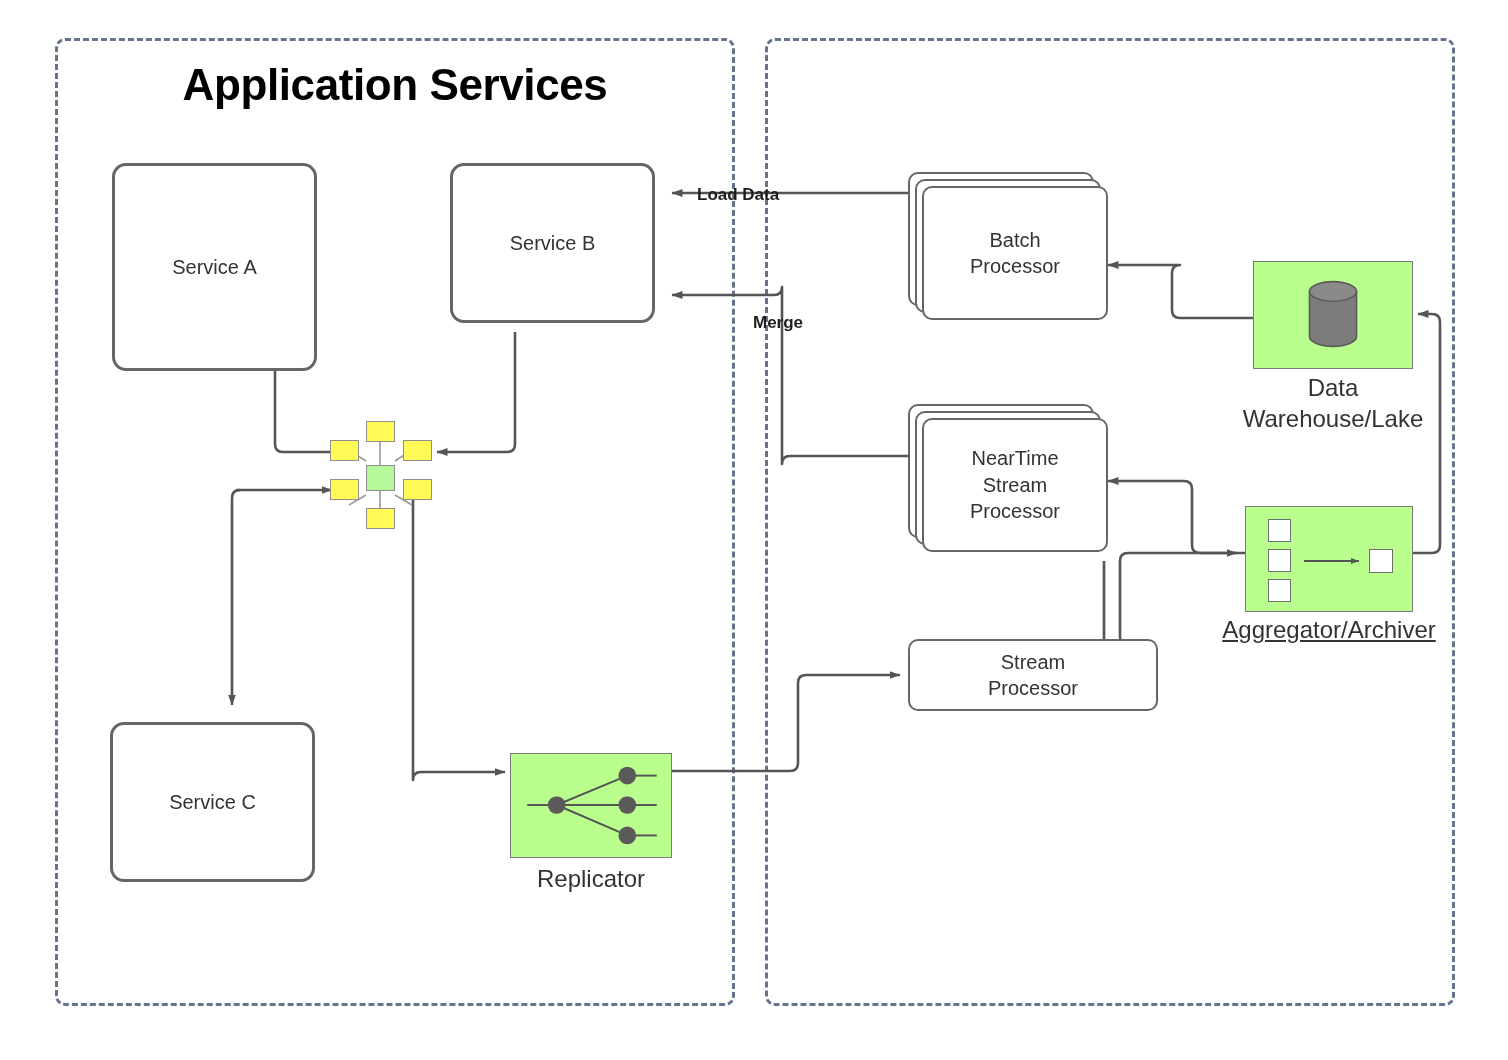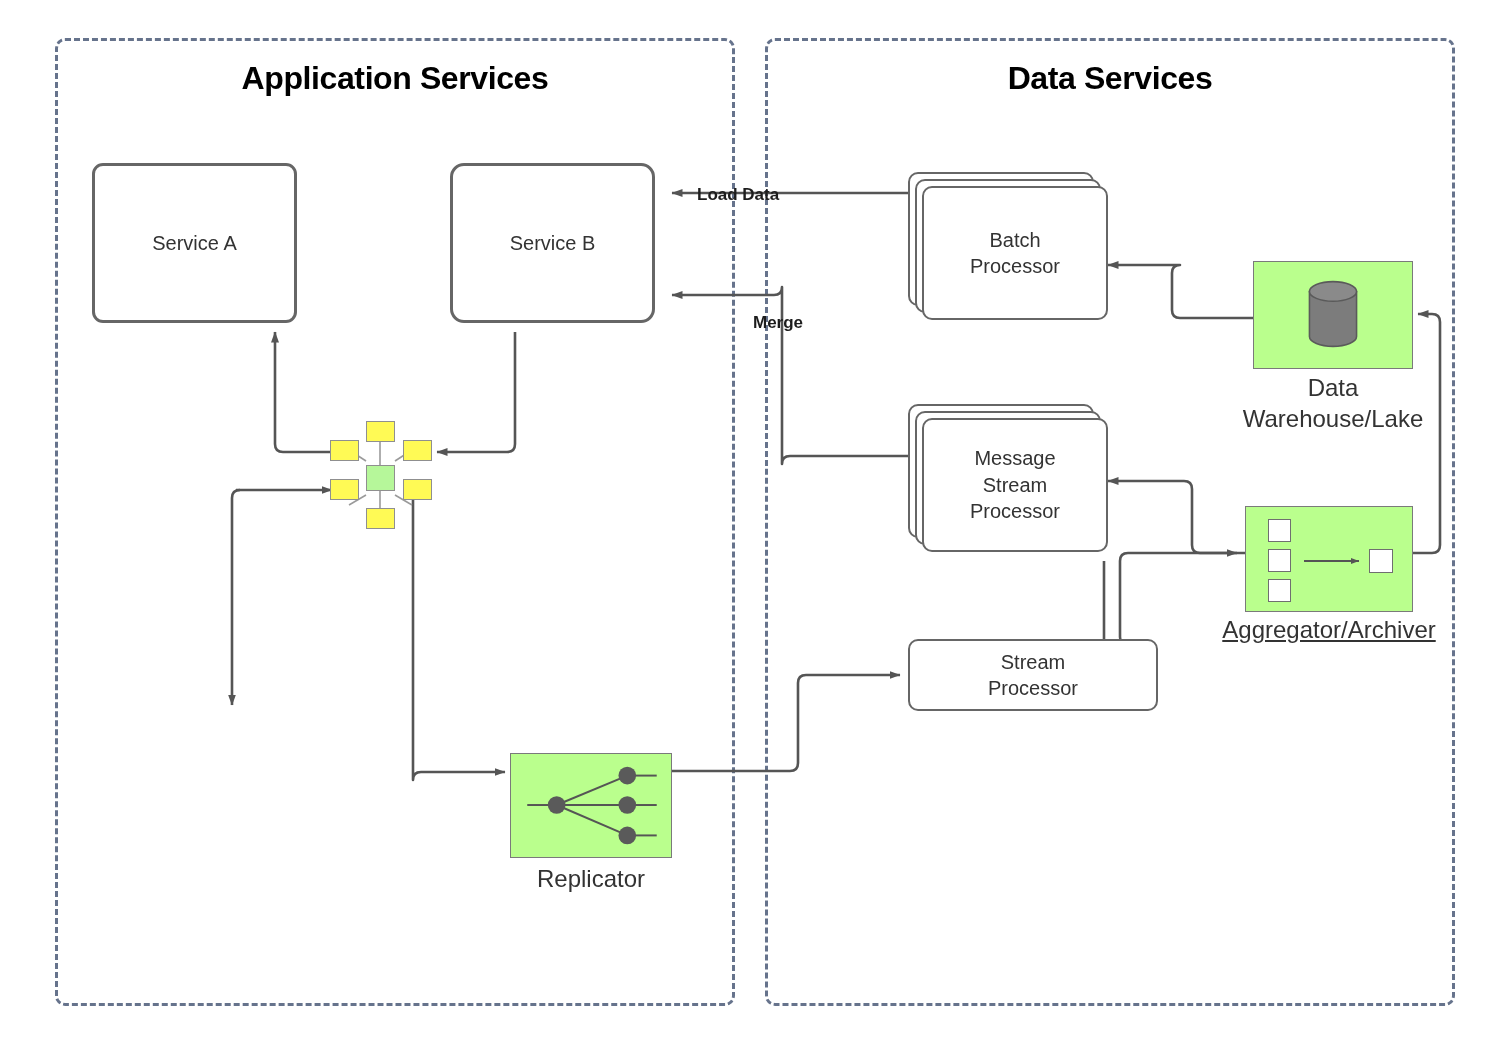--- a/index.html
+++ b/index.html
@@ -1,21 +1,21 @@
 <!DOCTYPE html>
 <html><head>
 <meta charset="utf-8">
 <style>
   html,body{margin:0;padding:0;background:#ffffff;}
   body{font-family:"Liberation Sans","DejaVu Sans",sans-serif;}
   #stage{position:relative;width:1508px;height:1060px;background:#ffffff;overflow:hidden;}
   svg#wires{position:absolute;left:0;top:0;width:1508px;height:1060px;pointer-events:none;}
 
   .zone{position:absolute;border:3px dashed #66738c;border-radius:10px;box-sizing:border-box;background:transparent;}
-  .zone-title{position:absolute;width:100%;text-align:center;font-size:32px;font-weight:bold;color:#000;
+  .zone-title{position:absolute;width:100%;text-align:center;font-size:44px;font-weight:bold;color:#000;
      font-family:"Liberation Sans","DejaVu Sans",sans-serif;letter-spacing:-0.4px;}
 
   .svc{position:absolute;box-sizing:border-box;border:3px solid #666666;border-radius:14px;background:#ffffff;
        display:flex;align-items:center;justify-content:center;color:#333;font-size:20px;}
 
   .stackbox{position:absolute;}
   .stackbox .sheet{position:absolute;box-sizing:border-box;border:2.5px solid #666;border-radius:10px;background:#fff;}
   .stackbox .s1{left:0;top:0;}
   .stackbox .s2{left:7px;top:7px;}
   .stackbox .s3{left:14px;top:14px;display:flex;align-items:center;justify-content:center;
@@ -39,21 +39,20 @@
 </style>
 </head>
 <body>
 
 <div id="stage">
 
   <div class="zone" style="left:55px;top:38px;width:680px;height:968px;"></div>
   <div class="zone-title" style="left:55px;top:60px;width:680px;">Application Services</div>
 
   <div class="zone" style="left:765px;top:38px;width:690px;height:968px;"></div>
-  <div class="zone-title" style="left:765px;top:60px;width:690px;">Data Services</div>
 
   <svg id="wires" viewBox="0 0 1508 1060">
     <defs>
       <marker id="ah" markerWidth="12" markerHeight="12" refX="10.5" refY="4" orient="auto" markerUnits="userSpaceOnUse">
         <path d="M0,0 L11,4 L0,8 z" fill="#555555"></path>
       </marker>
       <marker id="ahs" markerWidth="9" markerHeight="9" refX="8" refY="3" orient="auto" markerUnits="userSpaceOnUse">
         <path d="M0,0 L8,3 L0,6 z" fill="#555555"></path>
       </marker>
     </defs>
@@ -88,28 +87,31 @@
         <path d="M 380,440 L 380,465"></path>
         <path d="M 380,491 L 380,513"></path>
         <path d="M 366,461 L 349,450"></path>
         <path d="M 366,495 L 349,505"></path>
         <path d="M 395,461 L 412,450"></path>
         <path d="M 395,495 L 412,505"></path>
       </g>
     </g>
   </svg>
 
-  <div class="svc" style="left:92px;top:163px;width:205px;height:160px;border-radius:11px;">
+  <div class="svc" style="left:112px;top:163px;width:205px;height:208px;">
     <span>Service A</span>
   </div>
 
   <div class="svc" style="left:450px;top:163px;width:205px;height:160px;">
     <span>Service B</span>
   </div>
 
+  <div class="svc" style="left:110px;top:722px;width:205px;height:160px;">
+    <span>Service C</span>
+  </div>
 
   <div style="position:absolute;left:0;top:0;">
     <div class="ysq" style="left:366px;top:421px;width:29px;height:21px;"></div>
     <div class="ysq" style="left:330px;top:440px;width:29px;height:21px;"></div>
     <div class="ysq" style="left:403px;top:440px;width:29px;height:21px;"></div>
     <div class="gsq" style="left:366px;top:465px;width:29px;height:26px;"></div>
     <div class="ysq" style="left:330px;top:479px;width:29px;height:21px;"></div>
     <div class="ysq" style="left:403px;top:479px;width:29px;height:21px;"></div>
     <div class="ysq" style="left:366px;top:508px;width:29px;height:21px;"></div>
   </div>
@@ -147,21 +149,21 @@
         <div>Processor</div>
       </div>
     </div>
   </div>
 
   <div class="stackbox" style="left:908px;top:404px;width:200px;height:148px;">
     <div class="sheet s1" style="width:186px;height:134px;"></div>
     <div class="sheet s2" style="width:186px;height:134px;"></div>
     <div class="sheet s3" style="width:186px;height:134px;">
       <div>
-        <div>Message</div>
+        <div>NearTime</div>
         <div>Stream</div>
         <div>Processor</div>
       </div>
     </div>
   </div>
 
   <div class="flatbox" style="left:908px;top:639px;width:250px;height:72px;">
     <div>
       <div>Stream</div>
       <div>Processor</div>

